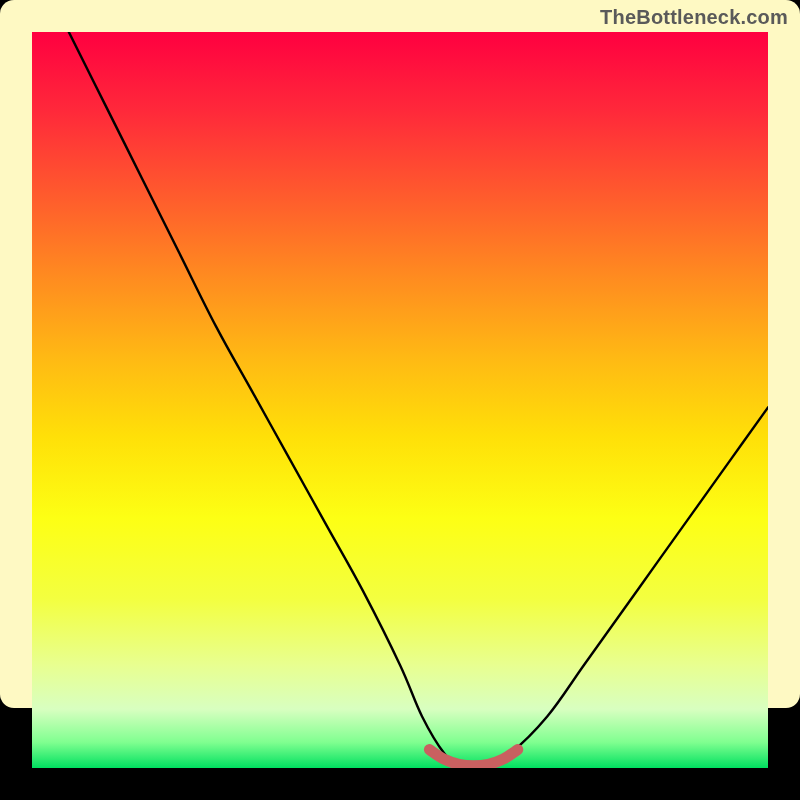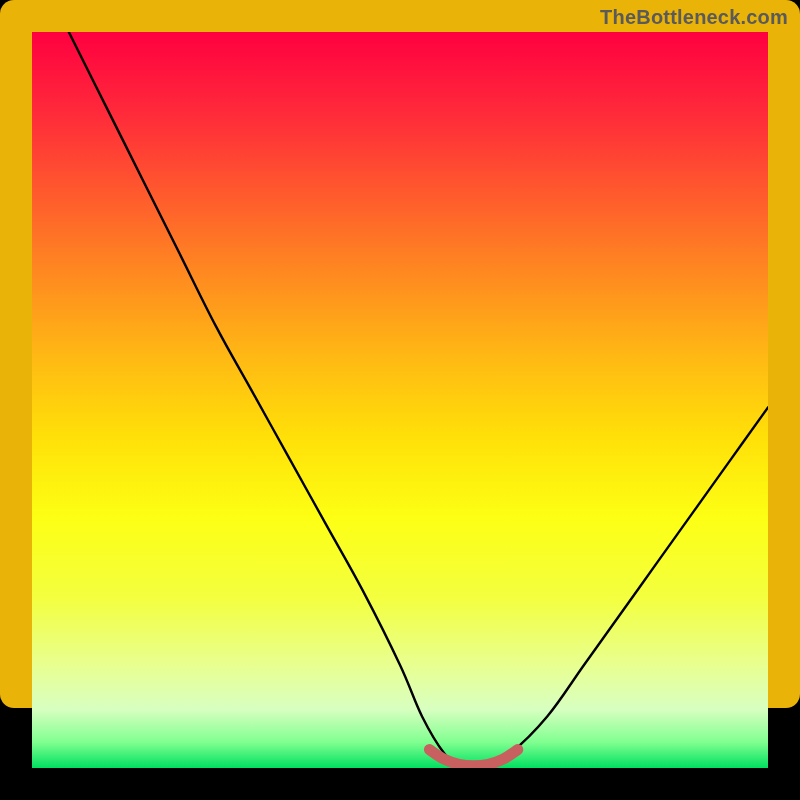--- a/index.html
+++ b/index.html
@@ -1,21 +1,21 @@
 <!DOCTYPE html>
 <html><head>
 <meta charset="utf-8">
 <style>
   * { margin: 0; padding: 0; box-sizing: border-box; }
   html, body { width: 800px; height: 800px; overflow: hidden; background: #000; }
   .frame {
     position: relative;
     width: 800px;
     height: 708px;
-    background: #eab308;
+    background: #fef9c3;
     border-radius: 14px;
   }
   .plot-area {
     position: absolute;
     left: 32px;
     top: 32px;
     width: 736px;
     height: 736px;
     background: linear-gradient(to bottom,
       #ff0040 0%,

